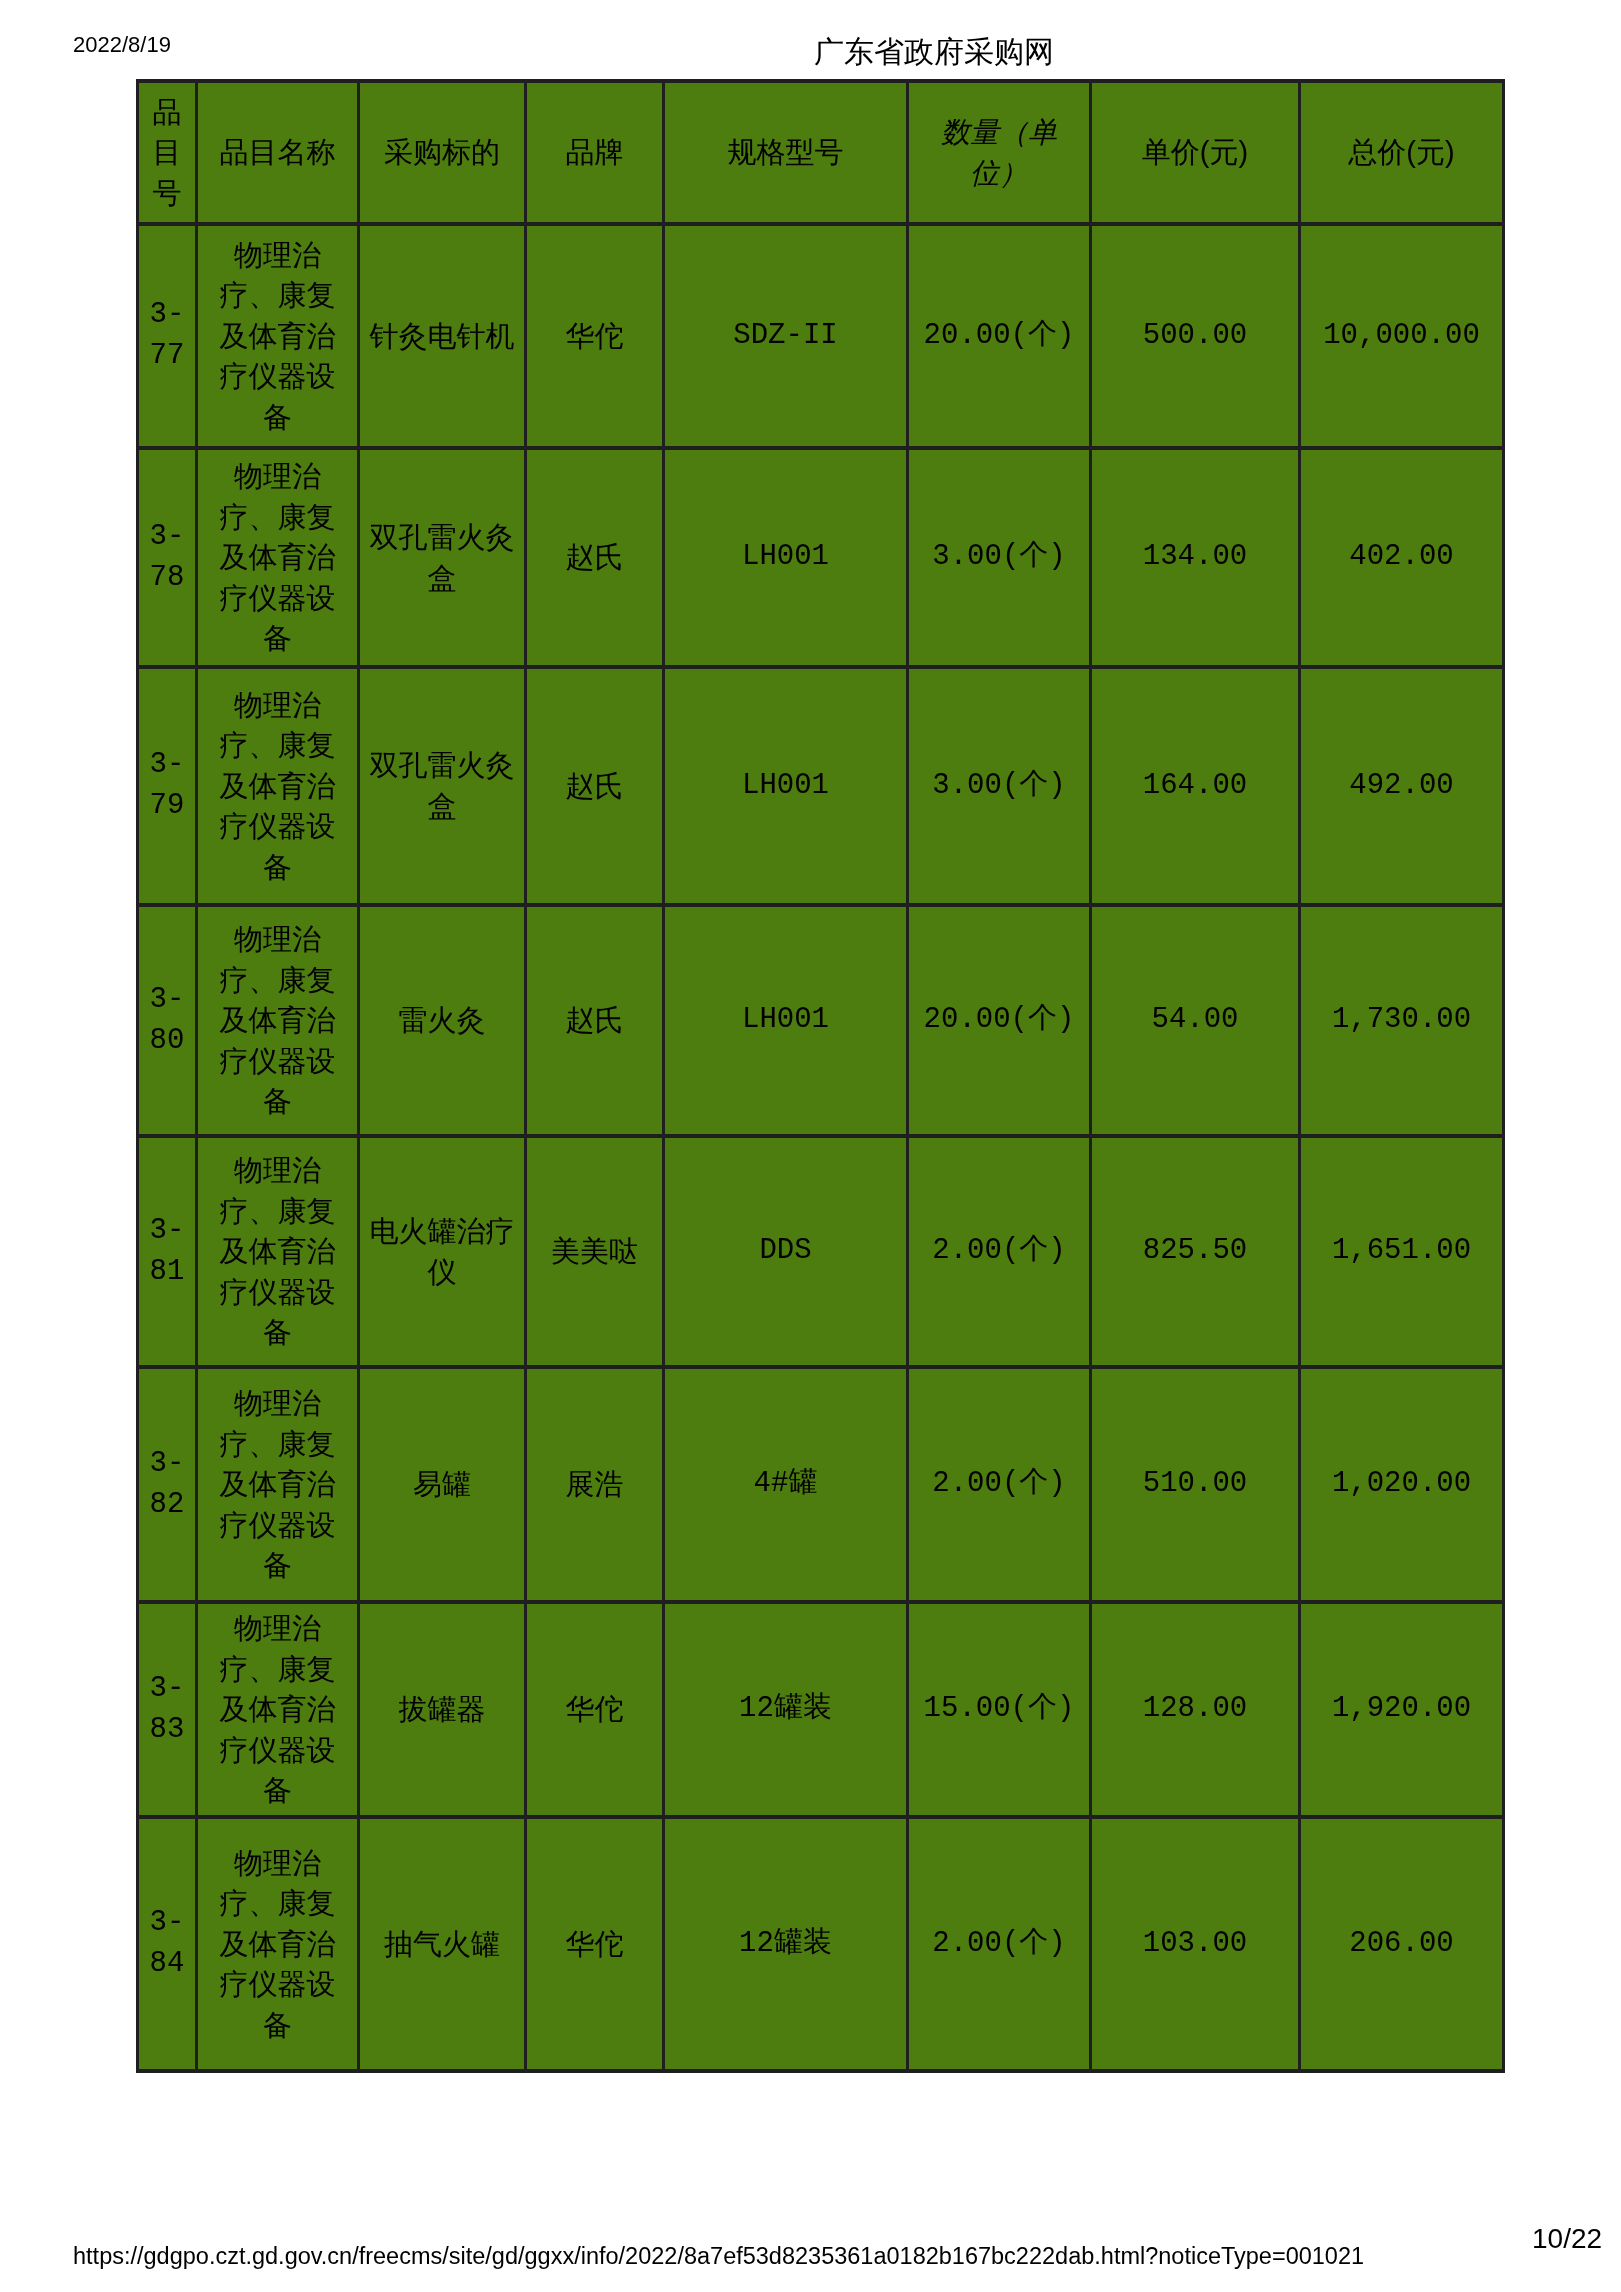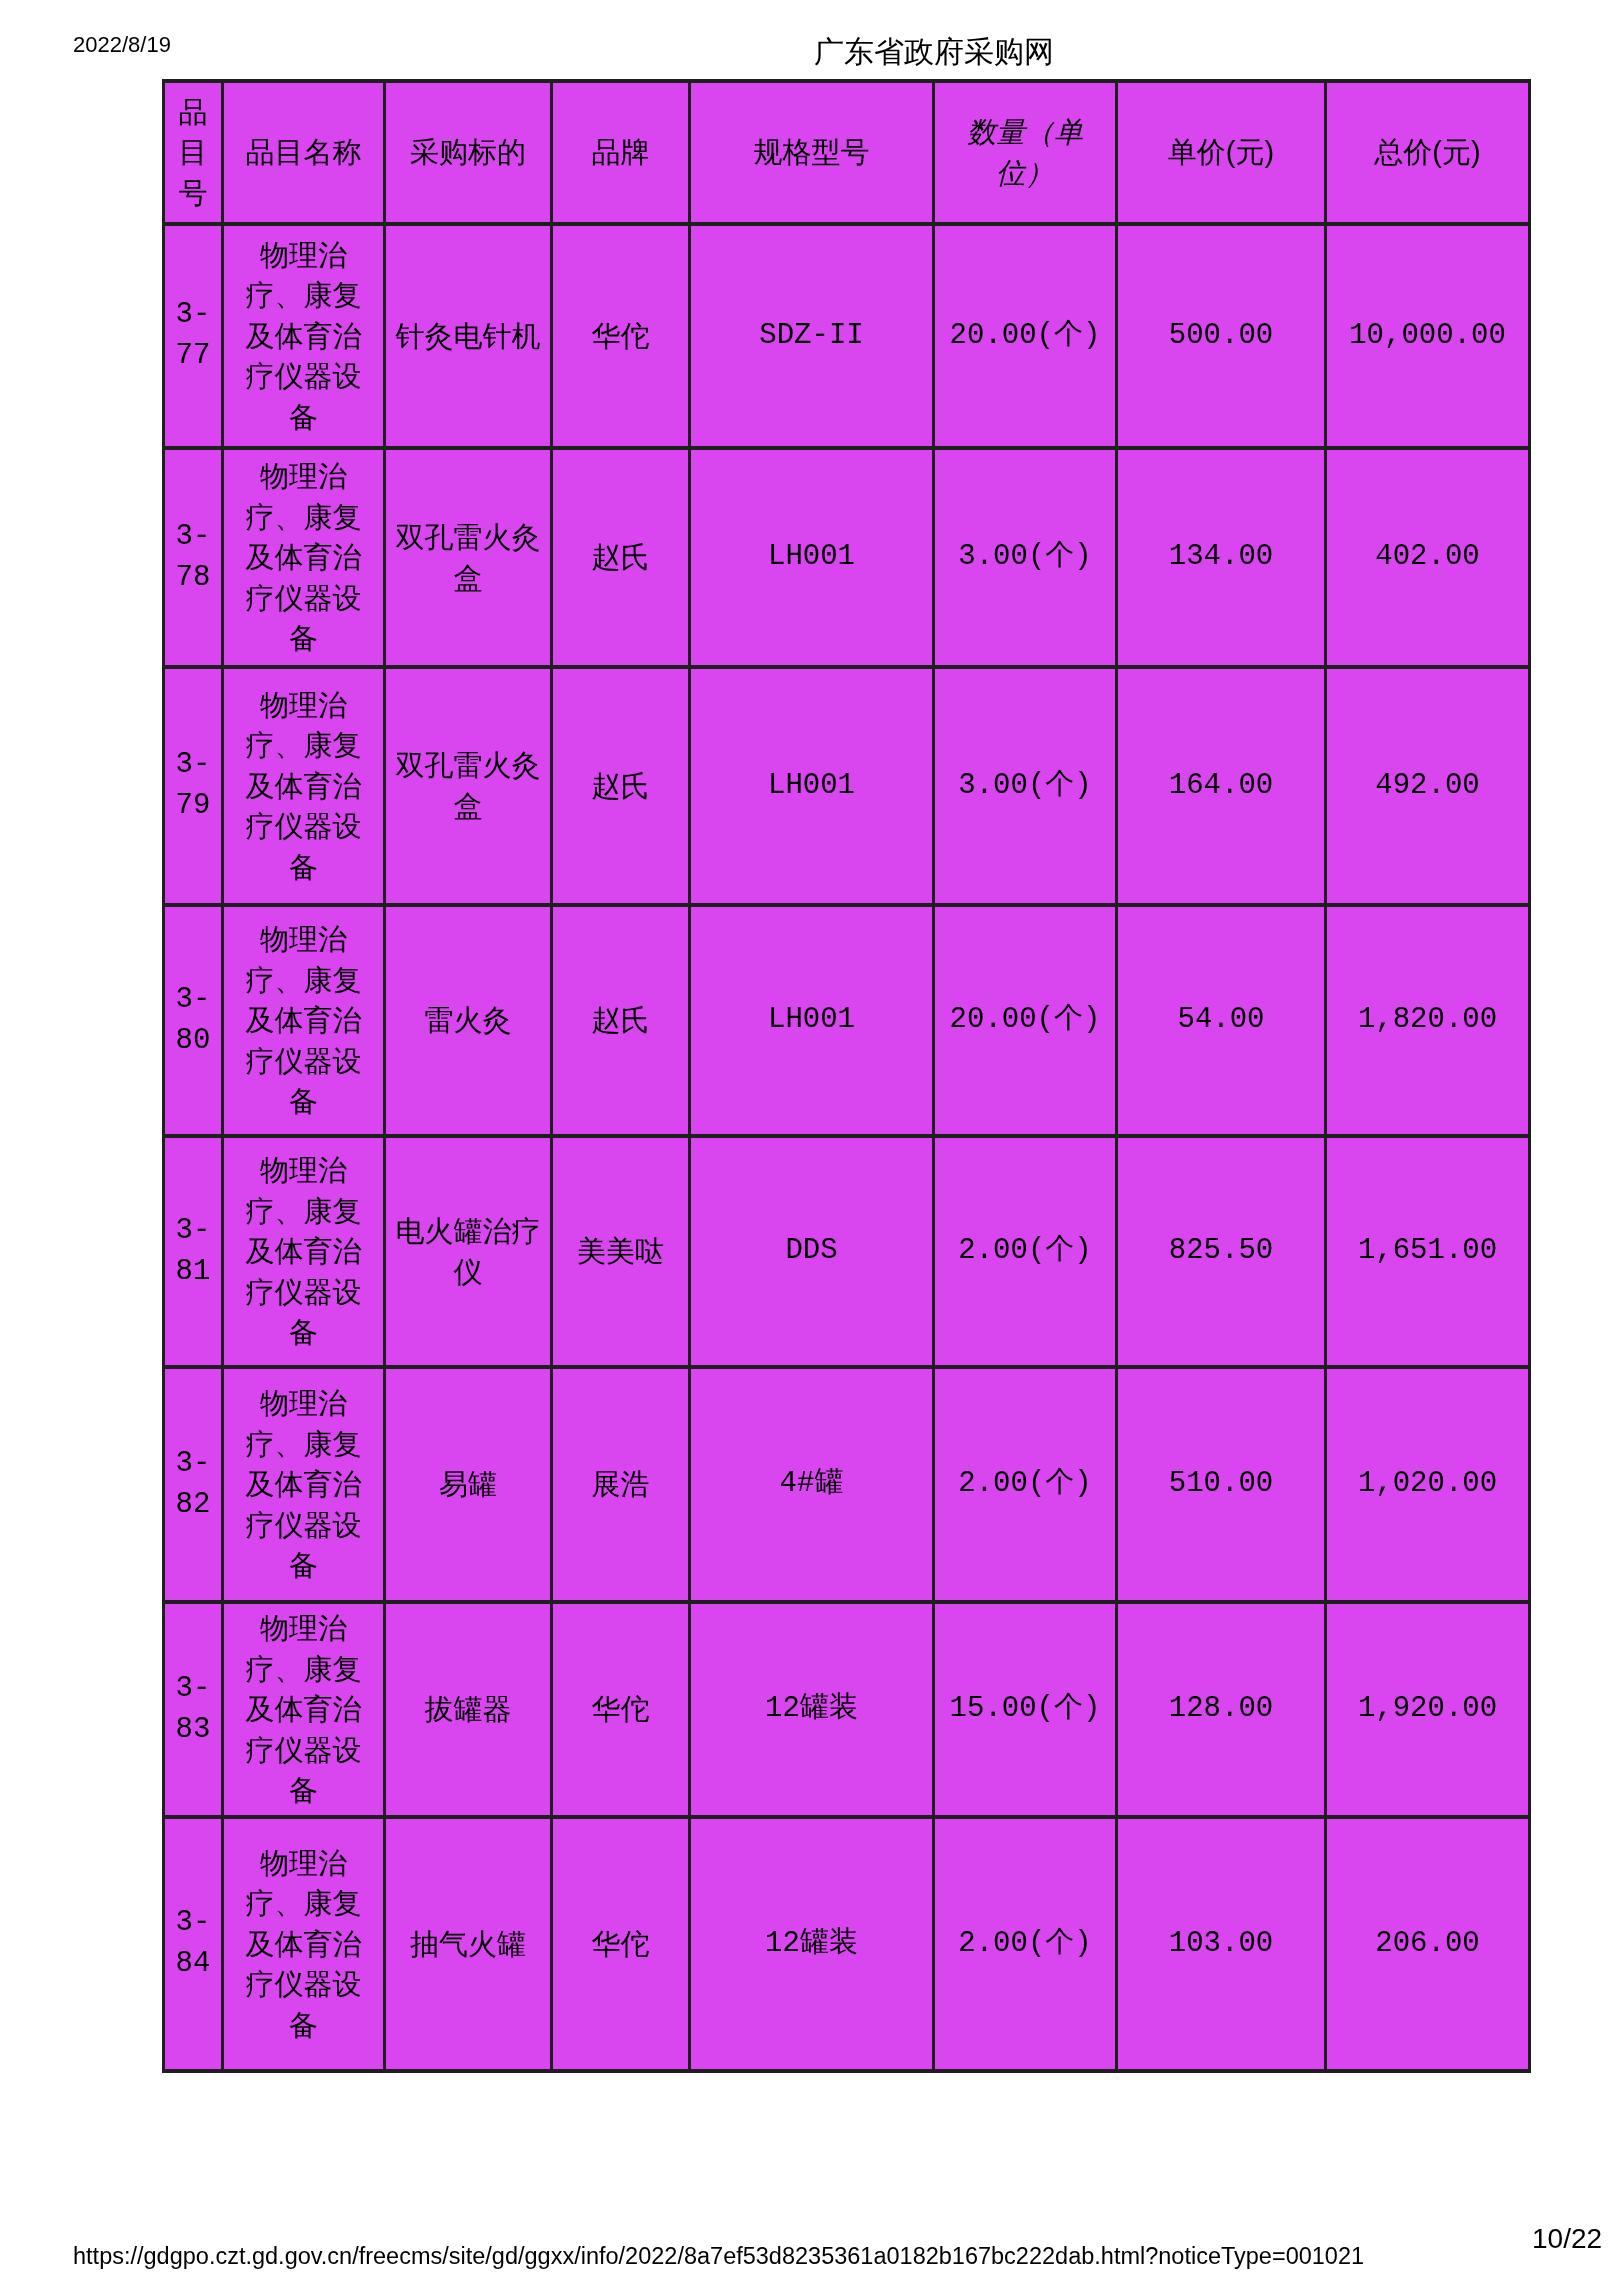--- a/index.html
+++ b/index.html
@@ -17,22 +17,21 @@
   }
   .print-header-title{
     position:absolute;left:814px;top:32px;
     font-size:30px;font-weight:500;
   }
   table.proc{
     position:absolute;left:136px;top:79px;
     width:1365px;
     border-collapse:collapse;
     table-layout:fixed;
-    background:#d946ef;
-    margin-left:26px;
+    background:#4d7c0f;
   }
   table.proc th, table.proc td{
     border-left:3.9px solid #1f1f1f;
     border-right:3.9px solid #1f1f1f;
     border-top:4.9px solid #1f1f1f;
     border-bottom:4.9px solid #1f1f1f;
     font-size:29px;
     font-weight:400;
     line-height:1.4;
     vertical-align:middle;
@@ -120,21 +119,21 @@
     <td class="mono c-total">492.00</td>
   </tr>
   <tr class="r3">
     <td class="mono">3-80</td>
     <td class="c-cat">物理治疗、康复及体育治疗仪器设备</td>
     <td class="c-target">雷火灸</td>
     <td>赵氏</td>
     <td class="mono">LH001</td>
     <td class="mono">20.00(个)</td>
     <td class="mono c-price">54.00</td>
-    <td class="mono c-total">1,820.00</td>
+    <td class="mono c-total">1,730.00</td>
   </tr>
   <tr class="r4">
     <td class="mono">3-81</td>
     <td class="c-cat">物理治疗、康复及体育治疗仪器设备</td>
     <td class="c-target">电火罐治疗仪</td>
     <td>美美哒</td>
     <td class="mono">DDS</td>
     <td class="mono">2.00(个)</td>
     <td class="mono c-price">825.50</td>
     <td class="mono c-total">1,651.00</td>

